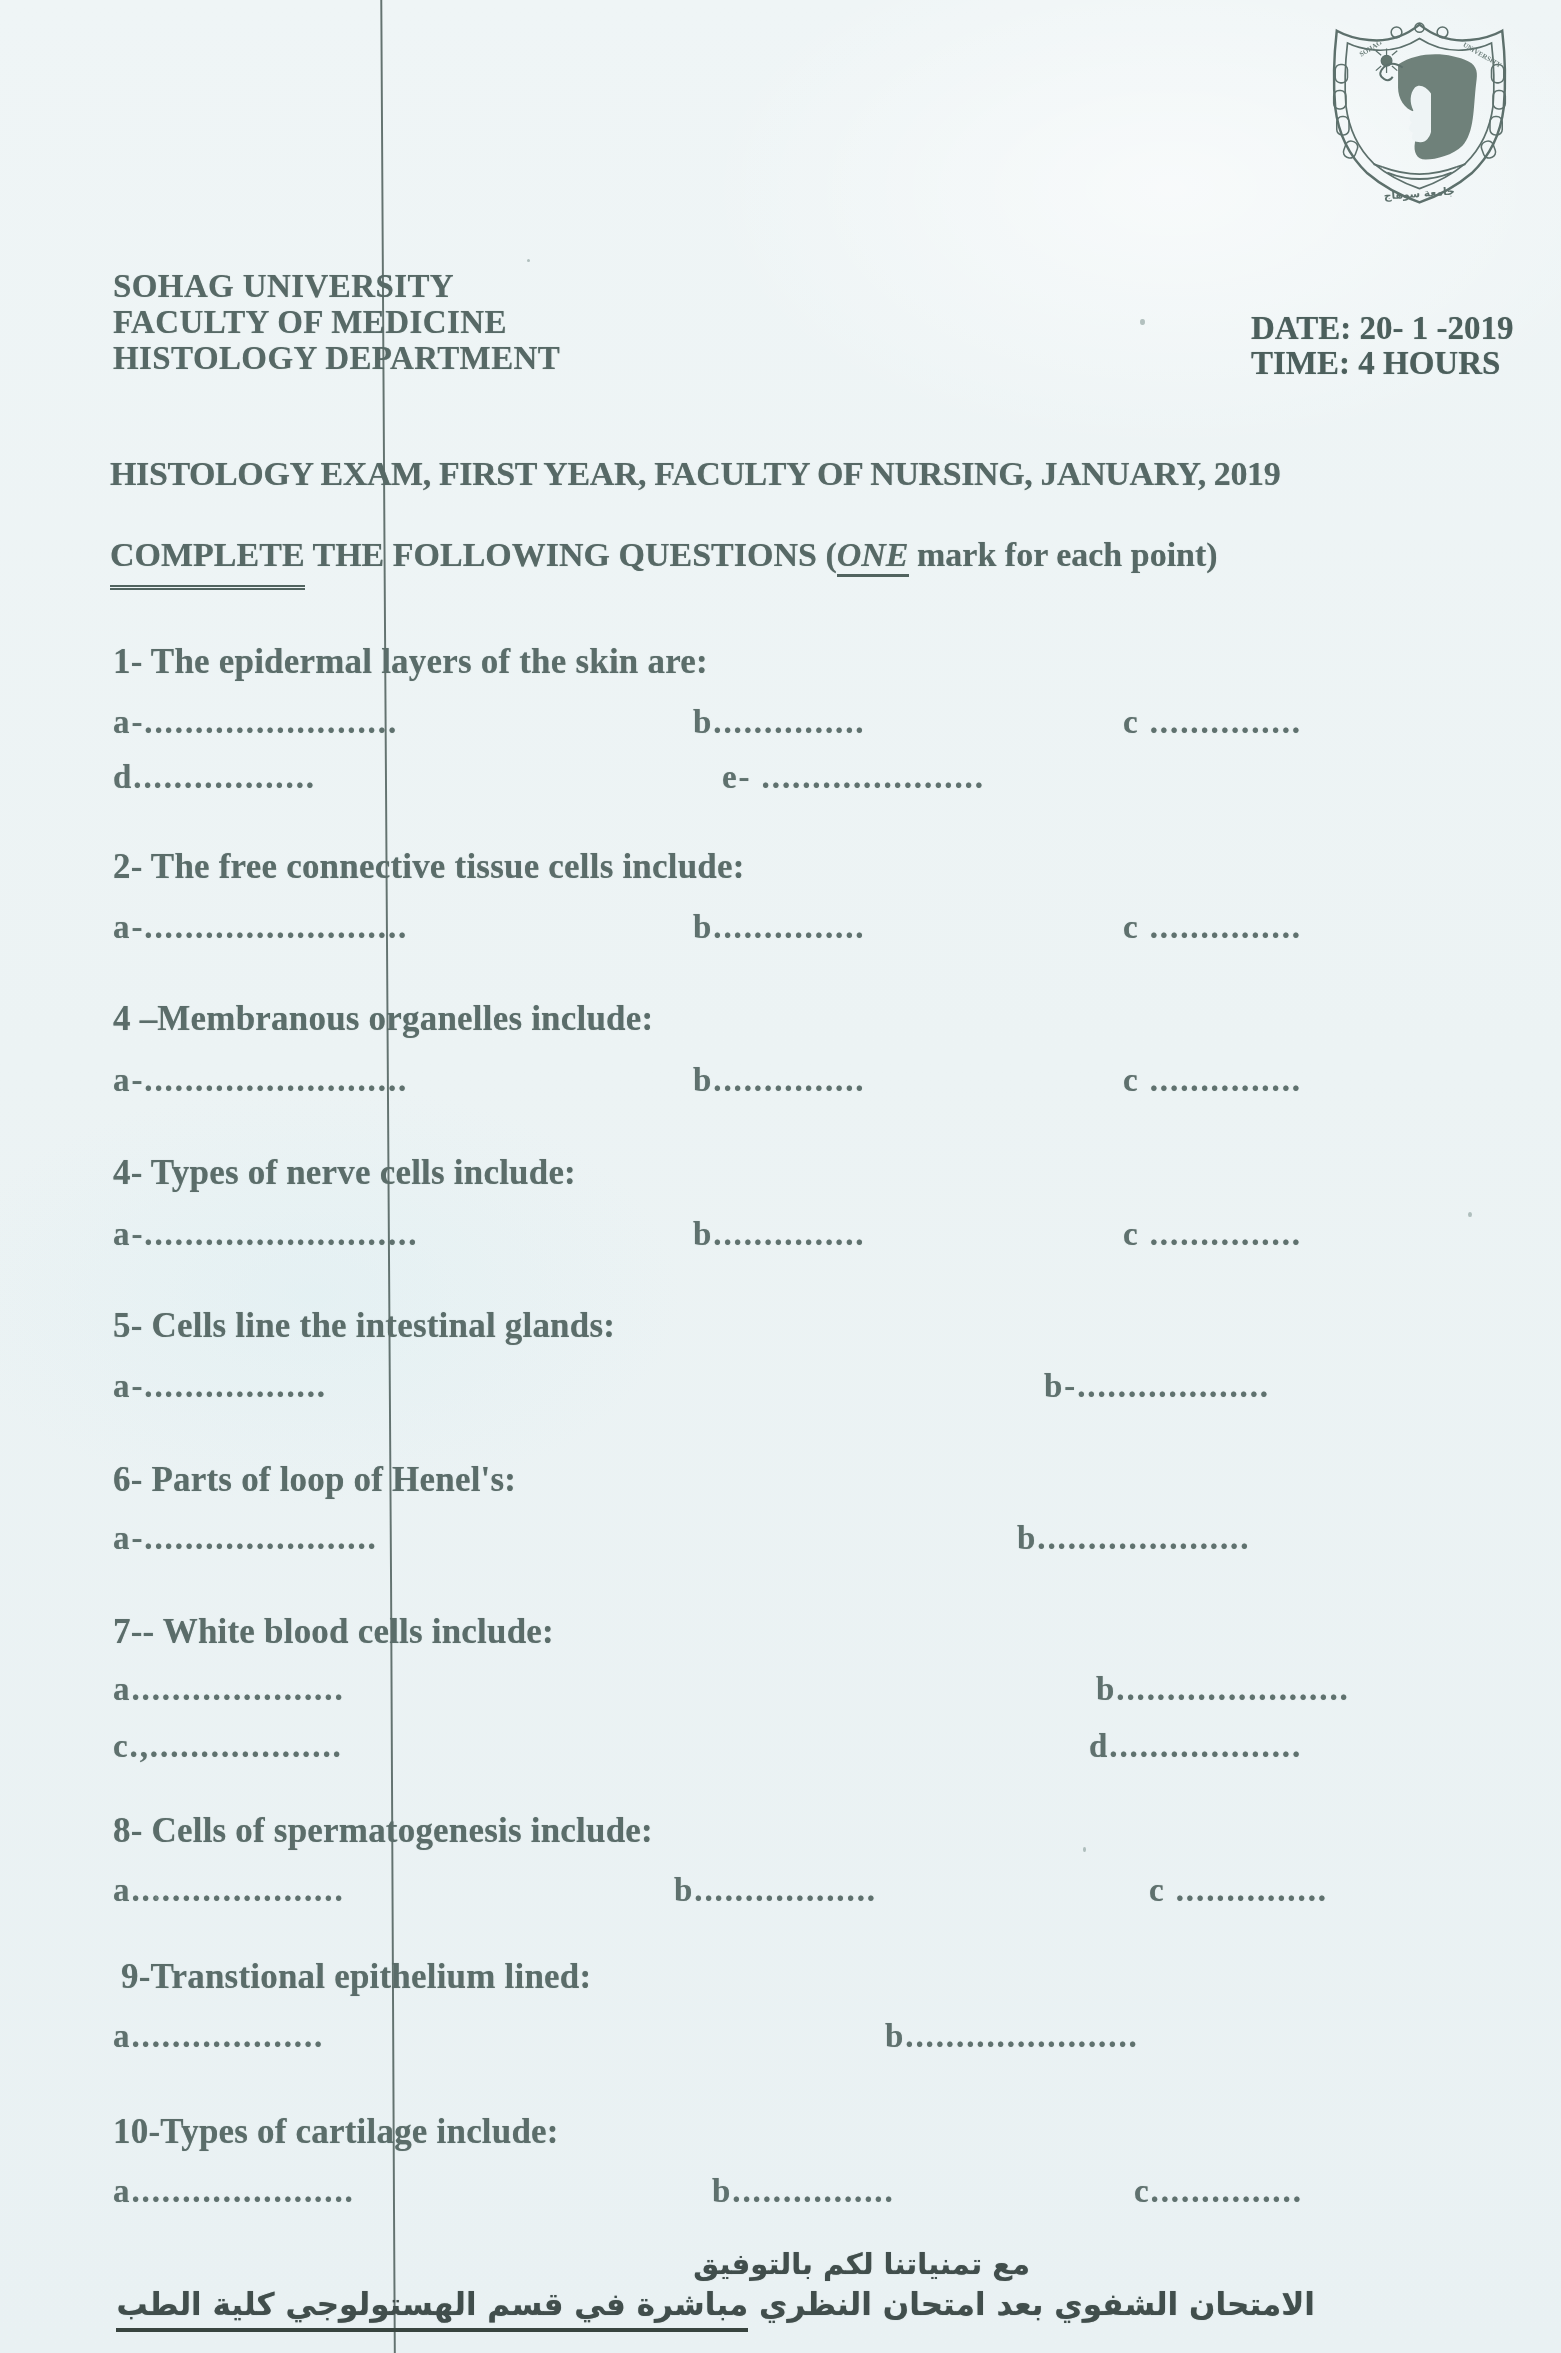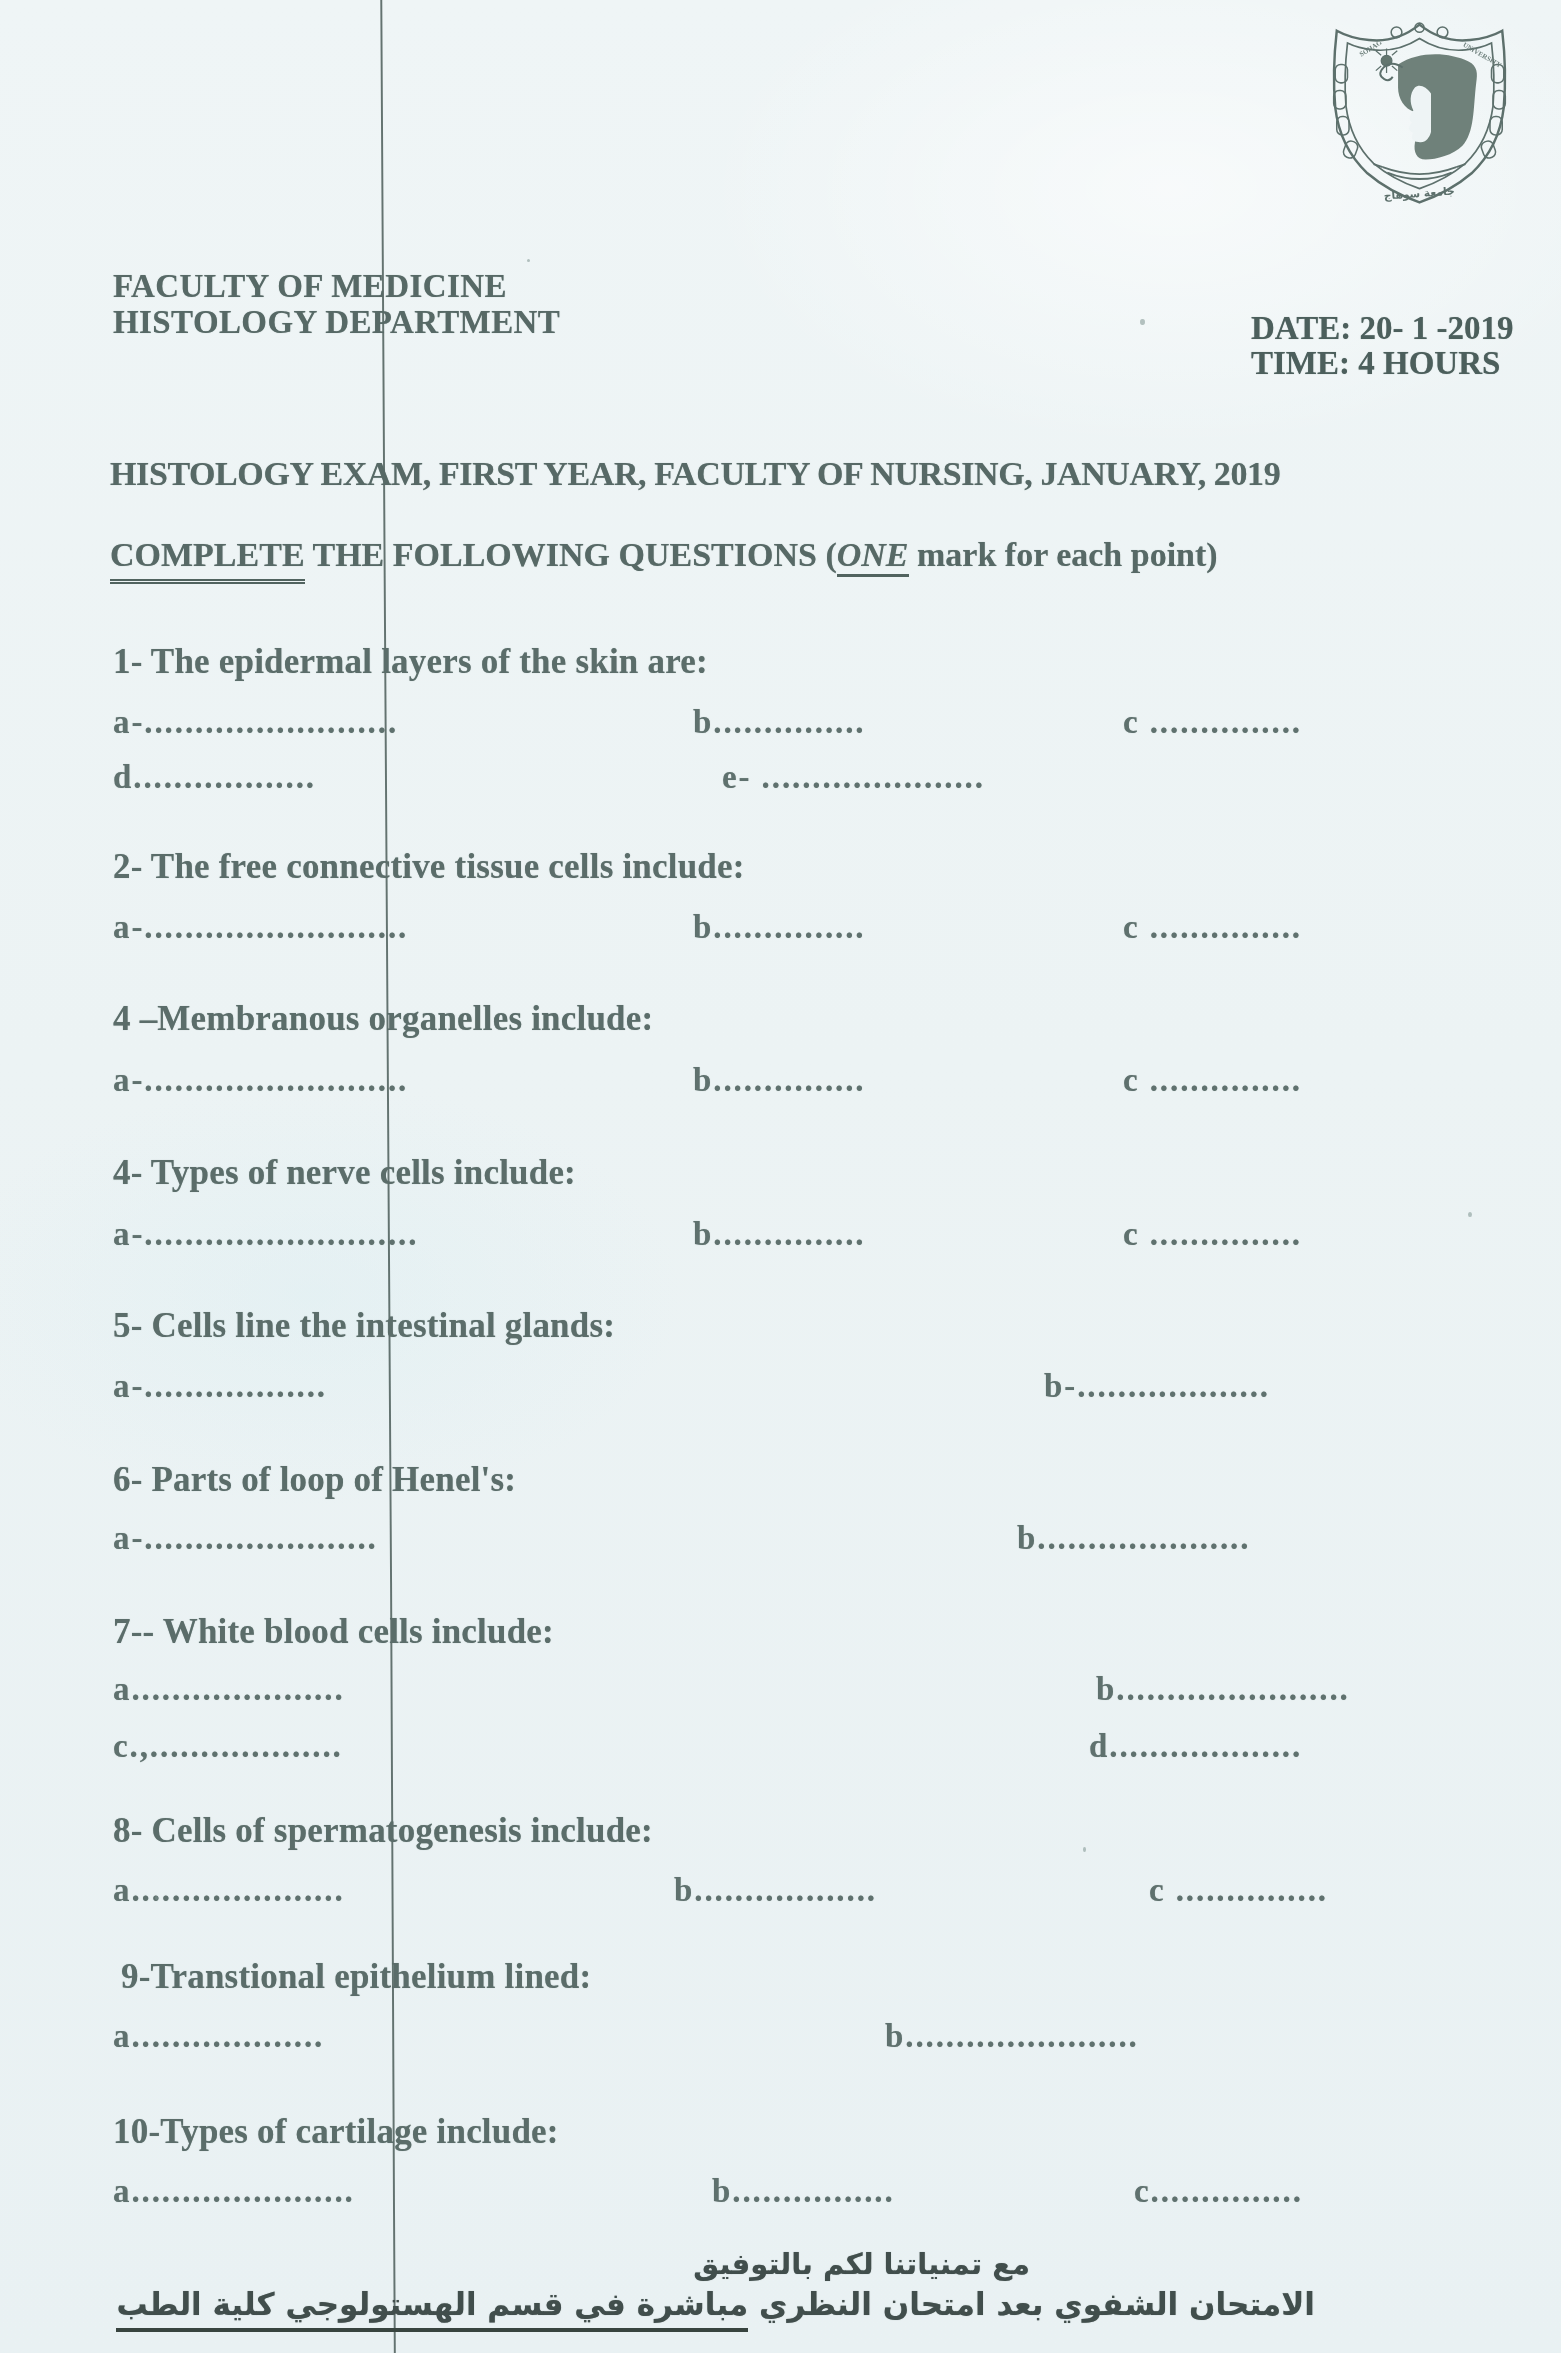--- a/index.html
+++ b/index.html
@@ -17,21 +17,21 @@
     color:#5b6d6a;
   }
   .abs{position:absolute;white-space:nowrap;}
   .ink{color:#576966;text-shadow:0 0 0.8px rgba(84,104,100,.55);}
   .ink-dark{color:#4c5f5c;text-shadow:0 0 0.8px rgba(70,90,86,.6);}
   .hdr-left{left:113px;top:268px;font-size:33px;line-height:36px;letter-spacing:0.4px;}
   .date{left:1251px;top:273px;font-size:33px;margin-top:37px;}
   .time{left:1251px;top:345px;font-size:33px;}
   .exam-title{left:110px;top:455px;font-size:34px;letter-spacing:-0.4px;}
   .instruction{left:110px;top:536px;font-size:34px;}
-  .u-complete{display:inline-block;border-bottom:5.3px double #51635f;padding-bottom:5px;}
+  .u-complete{display:inline-block;border-bottom:5.3px double #51635f;padding-bottom:11px;}
   .u-one{display:inline-block;border-bottom:3.8px solid #51635f;padding-bottom:0;font-style:italic;}
   .q-heading{position:absolute;font-size:35px;white-space:nowrap;color:#5b6d6a;text-shadow:0 0 0.8px rgba(84,104,100,.5);letter-spacing:0.2px;}
   .blank{position:absolute;font-size:33px;white-space:nowrap;color:#5f716e;text-shadow:0 0 0.8px rgba(84,104,100,.45);letter-spacing:1.9px;}
   .footer-line{position:absolute;direction:rtl;font-family:"DejaVu Sans",sans-serif;font-weight:bold;color:#414e4c;text-shadow:0 0 0.8px rgba(50,64,62,.5);white-space:nowrap;}
   .f1{top:2247px;right:532px;font-size:29px;}
   .f2{top:2286px;right:247px;font-size:31px;margin-left:16px;}
   .f2 .u{border-bottom:4.5px solid #38443f;padding-bottom:6px;}
   .speck{position:absolute;border-radius:50%;background:#7d938f;opacity:.55;}
   .fold-svg,.logo-svg{position:absolute;}
 </style>
@@ -75,20 +75,21 @@
       <path d="M98,203 Q140,220 182,203"></path>
       <path d="M92,196 L80,192 M188,196 L200,192"></path>
     </g>
 
     <text x="64" y="52" font-size="9" fill="#6b7d79" transform="rotate(-32 64 52)" font-family="Liberation Serif, serif" font-weight="bold">SOHAG</text>
     <text x="196" y="38" font-size="9" fill="#6b7d79" transform="rotate(30 196 38)" font-family="Liberation Serif, serif" font-weight="bold">UNIVERSITY</text>
     <text x="140" y="235" font-size="14" fill="#5d706c" text-anchor="middle" transform="rotate(-4 140 235)" font-family="DejaVu Sans, sans-serif" font-weight="bold">جامعة سوهاج</text>
   </svg>
 
   <div class="abs hdr-left ink">
+    <div>SOHAG UNIVERSITY</div>
     <div>FACULTY OF MEDICINE</div>
     <div>HISTOLOGY DEPARTMENT</div>
   </div>
   <div class="abs date ink-dark">DATE: 20- 1 -2019</div>
   <div class="abs time ink-dark">TIME: 4 HOURS</div>
 
   <div class="abs exam-title ink">HISTOLOGY EXAM, FIRST YEAR, FACULTY OF NURSING, JANUARY, 2019</div>
 
   <div class="abs instruction ink"><span class="u-complete">COMPLETE</span><span> THE FOLLOWING QUESTIONS (</span><span class="u-one">ONE</span><span> mark for each point)</span></div>
 

